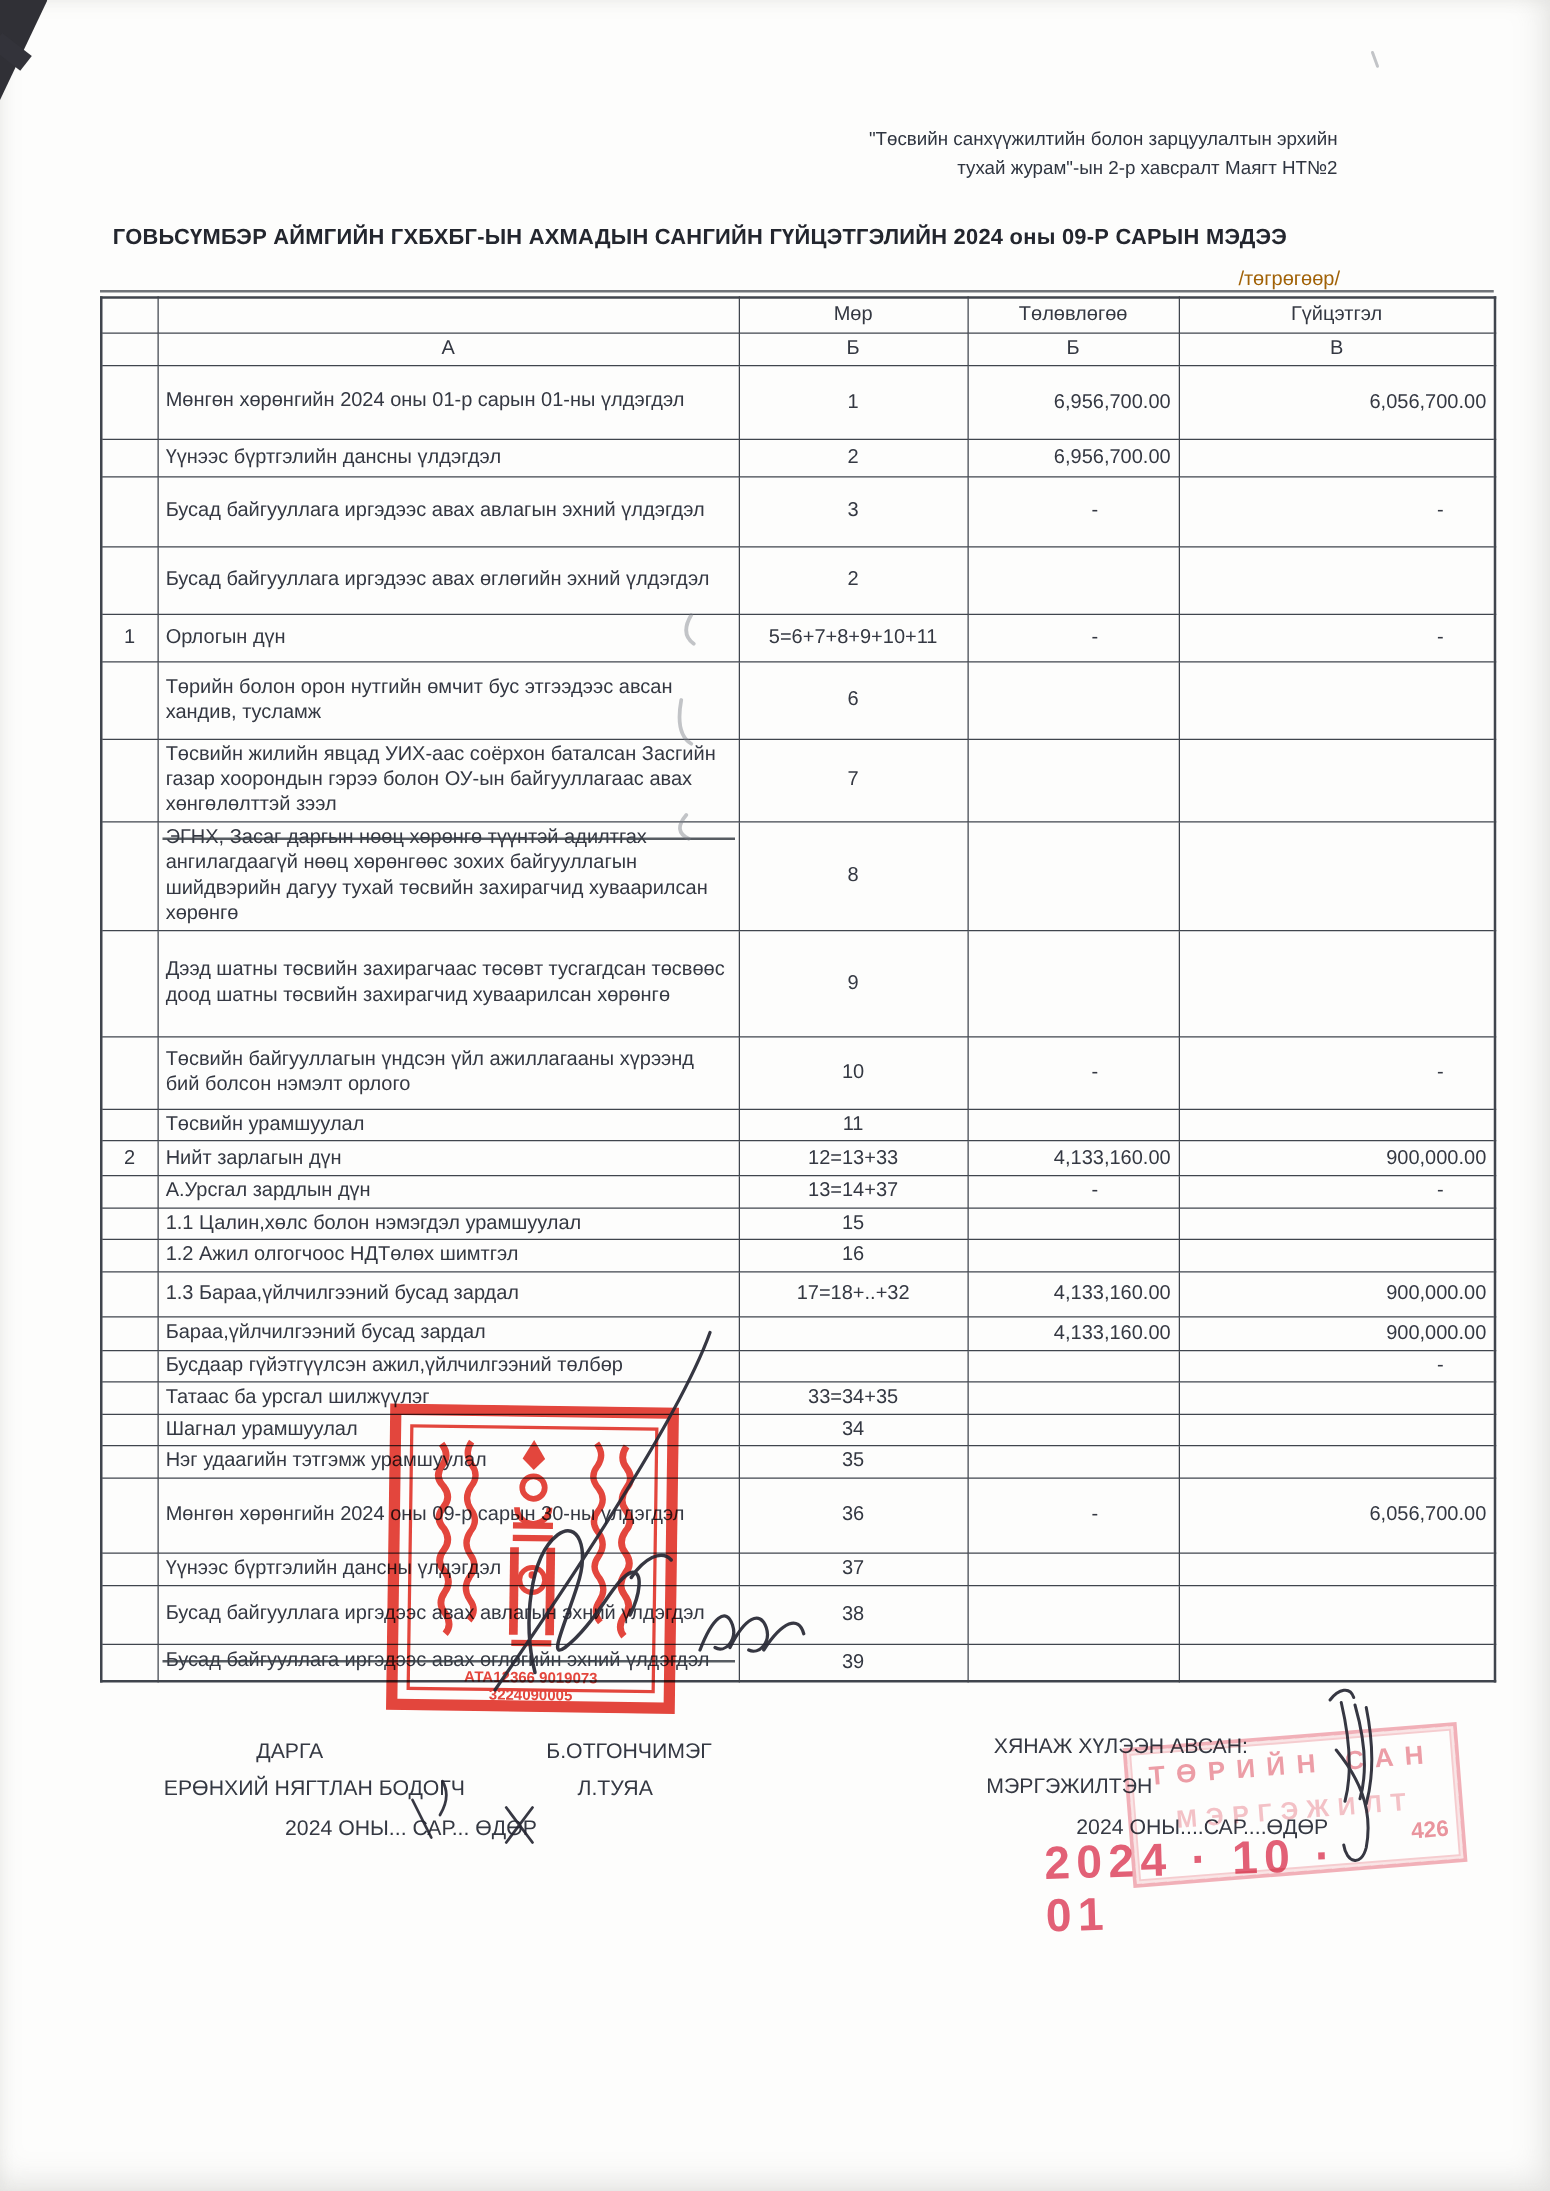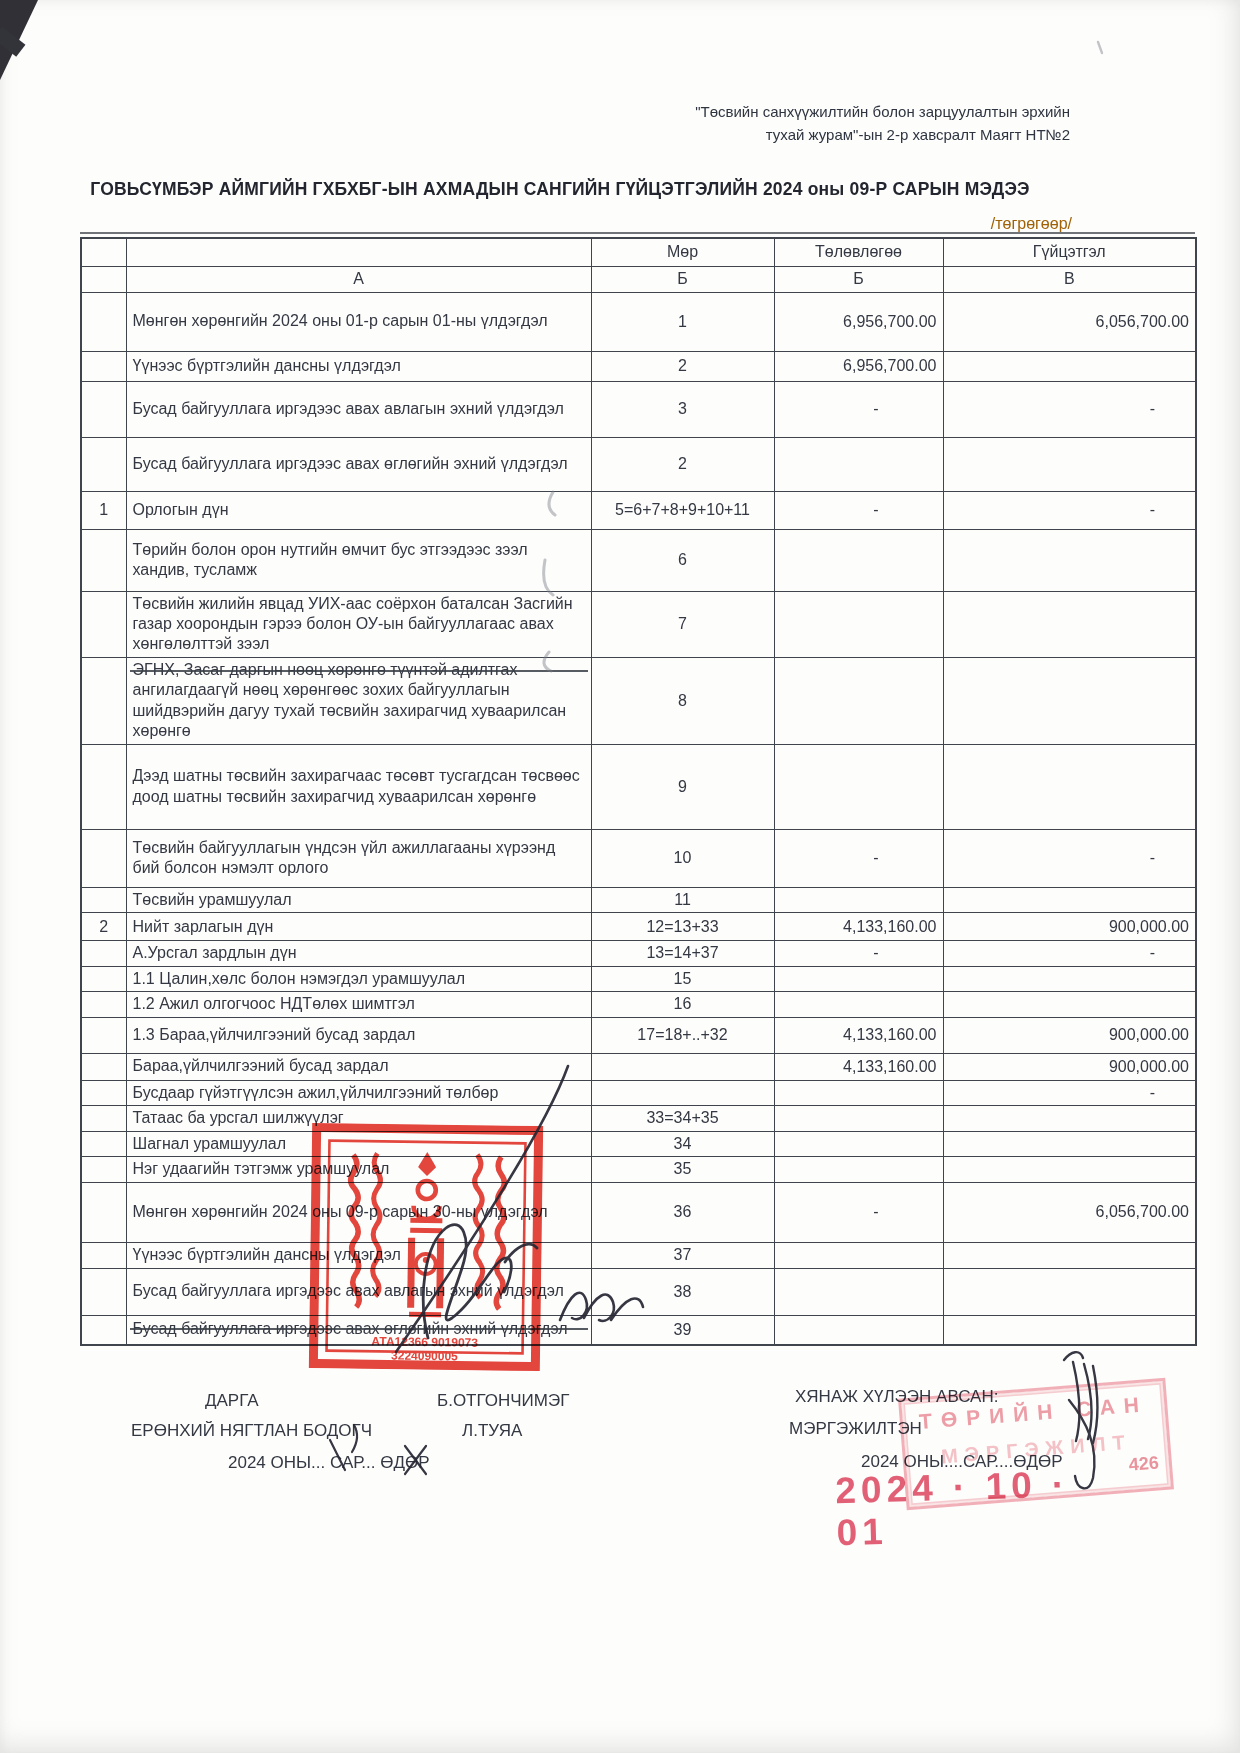--- a/index.html
+++ b/index.html
@@ -123,21 +123,21 @@
           </tr>
           <tr style="height: 38px;">
             <td class="c-num">1</td>
             <td class="c-label b">Орлогын дүн</td>
             <td class="c-row b">5=6+7+8+9+10+11</td>
             <td class="c-plan b dash">-</td>
             <td class="c-actual b dash">-</td>
           </tr>
           <tr style="height: 62px;">
             <td class="c-num"></td>
-            <td class="c-label">Төрийн болон орон нутгийн өмчит бус этгээдээс зээл хандив, тусламж</td>
+            <td class="c-label">Төрийн болон орон нутгийн өмчит бус этгээдээс авсан хандив, тусламж</td>
             <td class="c-row">6</td>
             <td class="c-plan"></td>
             <td class="c-actual"></td>
           </tr>
           <tr style="height: 66px;">
             <td class="c-num"></td>
             <td class="c-label">Төсвийн жилийн явцад УИХ-аас соёрхон баталсан Засгийн газар хоорондын гэрээ болон ОУ-ын байгууллагаас авах хөнгөлөлттэй зээл</td>
             <td class="c-row">7</td>
             <td class="c-plan"></td>
             <td class="c-actual"></td>

